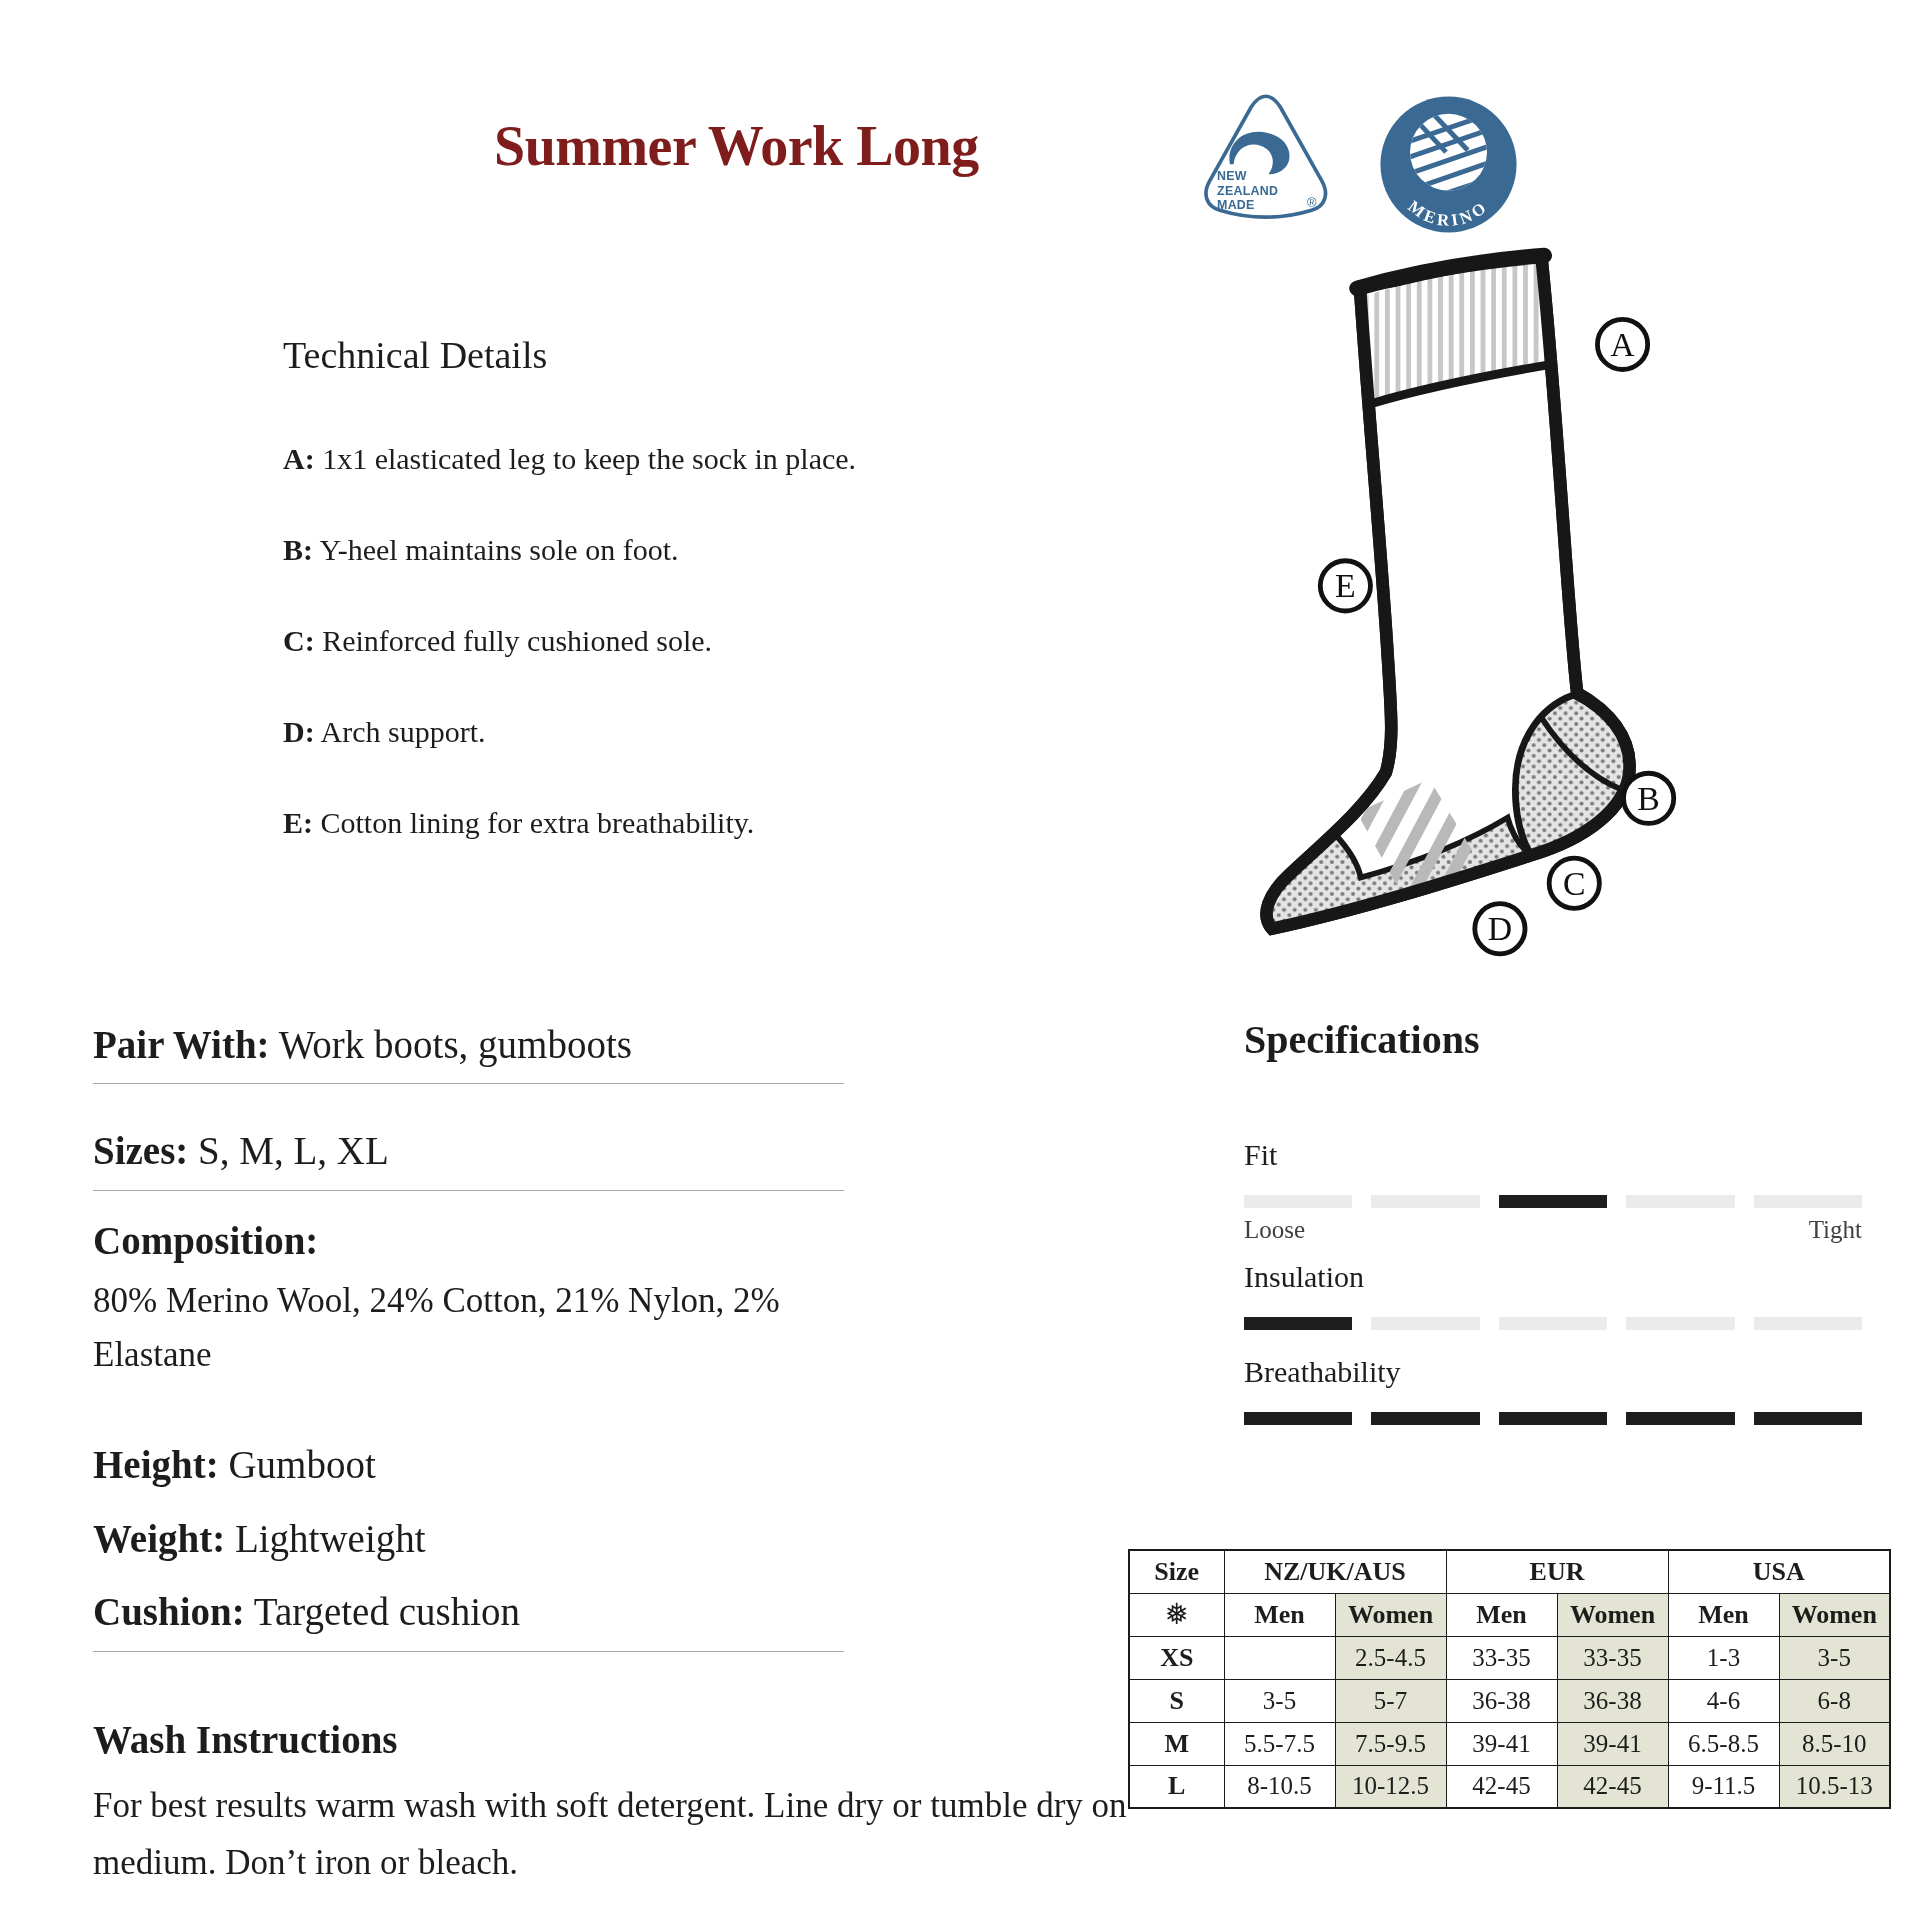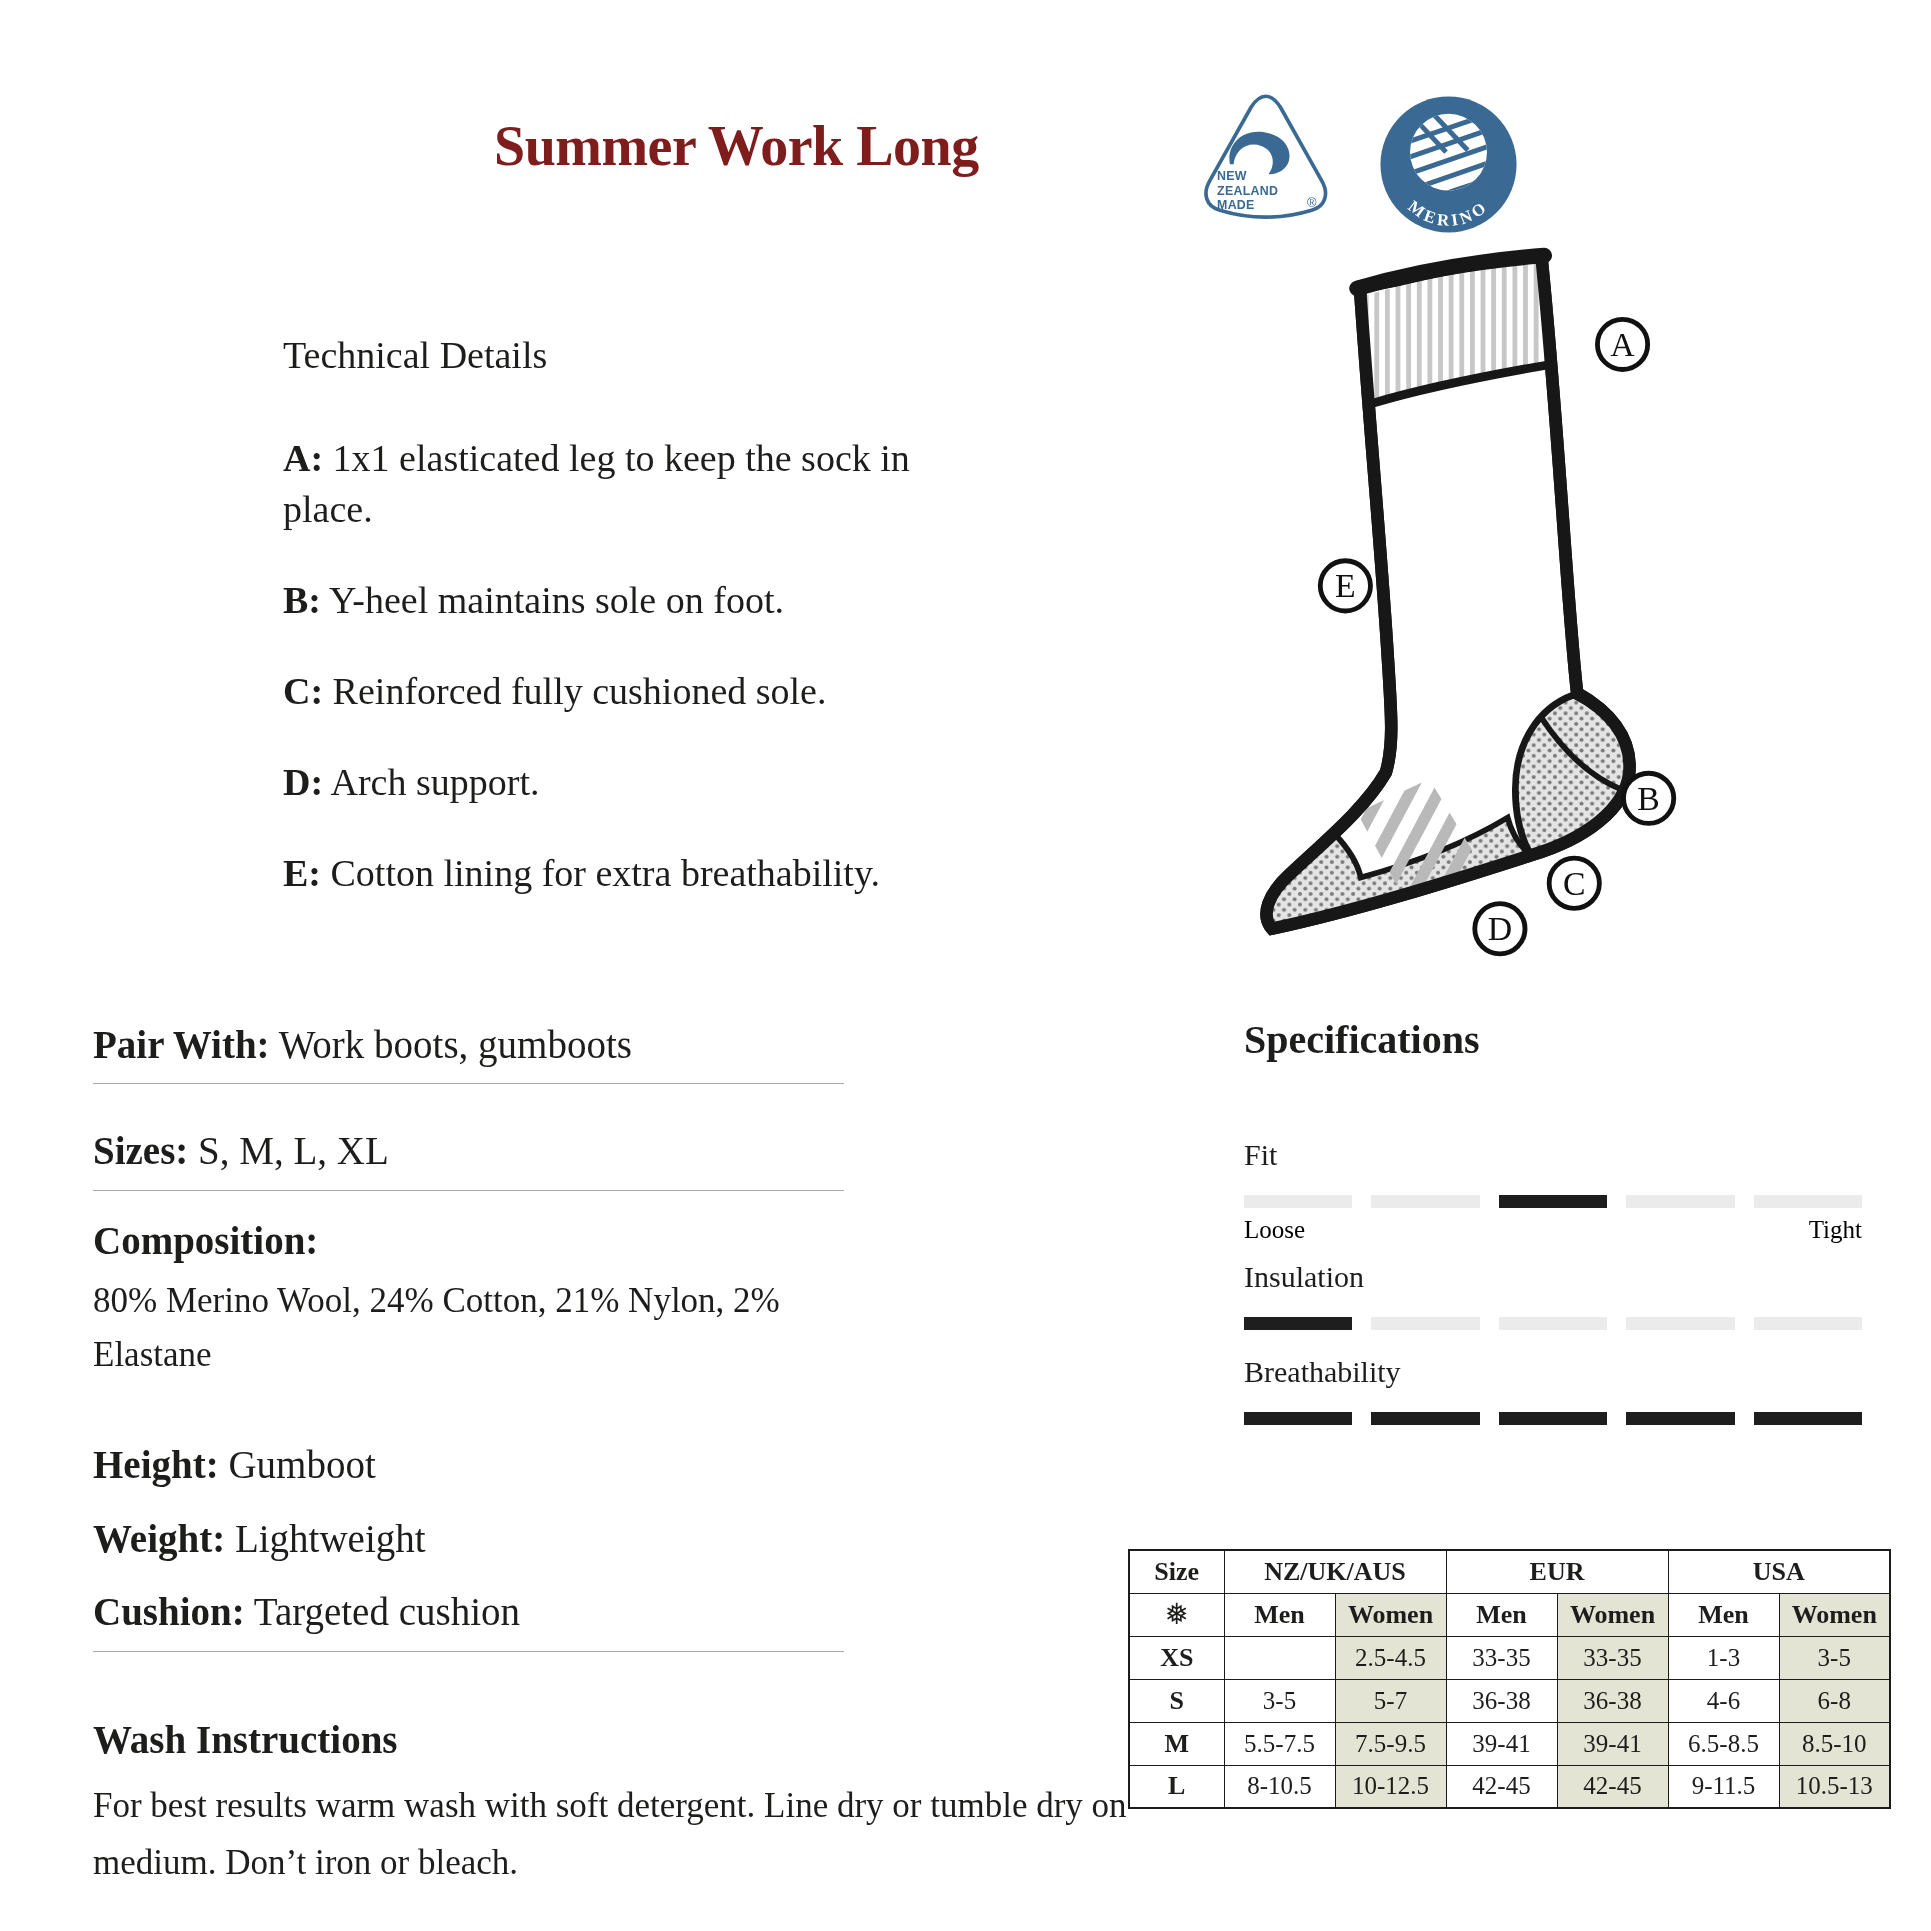--- a/index.html
+++ b/index.html
@@ -6,40 +6,40 @@
   html,body { width:1931px; height:1931px; background:#ffffff; overflow:hidden;
               font-family:"Liberation Serif", serif; color:#1d1d1b; }
   .abs { position:absolute; }
 
   
   #title { left:494px; top:114px; font-size:56px; font-weight:bold; color:#7f1d1d; letter-spacing:-0.5px; }
 
   
   #tech { left:283px; top:333px; width:690px; }
   #tech h2 { font-size:38px; font-weight:normal; margin-bottom:56px; }
-  #tech p { font-size:38px; line-height:51px; margin-bottom:40px; }
+  #tech p { font-size:30px; line-height:51px; margin-bottom:40px; }
   #tech b { font-weight:bold; }
 
   
   .detail { left:93px; font-size:39px; }
   .detail b { font-weight:bold; }
   .rule { left:93px; width:751px; border-top:1.9px solid #a8a8a8; height:0; }
   #comp-label { left:93px; top:1218px; font-size:39px; font-weight:bold; }
   #comp-value { left:93px; top:1274px; width:772px; font-size:35px; line-height:54px; }
   #wash-head { left:93px; top:1717px; font-size:39px; font-weight:bold; }
   #wash-text { left:93px; top:1777px; width:1038px; font-size:35px; line-height:57px; }
 
   
   #spec-head { left:1244px; top:1016px; font-size:40px; font-weight:bold; }
   .meter { left:1244px; width:618px; }
   .m-label { font-size:30px; line-height:41px; }
   .m-bar { display:flex; gap:19.3px; margin-top:20px; }
   .m-bar .seg { flex:1; height:12.6px; background:#ebebeb; }
   .m-bar .seg.dark { background:#1e1e1e; }
-  .m-ends { display:flex; justify-content:space-between; margin-top:8.7px; font-size:25px; color:#000000; }
+  .m-ends { display:flex; justify-content:space-between; margin-top:8.7px; font-size:25px; color:#404040; }
   #meter-0 { top:1134px; } #meter-1 { top:1256px; } #meter-2 { top:1351px; }
 
   
   #size-table { left:1128px; top:1549px; border-collapse:collapse; table-layout:fixed; }
   #size-table td { border:1.9px solid #1b1b1b; height:43px; text-align:center; vertical-align:middle;
                    font-size:25px; background:#fff; overflow:hidden; }
   #size-table { border:2.9px solid #1b1b1b; }
   #size-table td.hd { font-weight:bold; font-size:26px; }
   #size-table td.w  { background:#e4e4d4; }
   #size-table td.snow { font-family:"DejaVu Sans", sans-serif; font-size:29px; line-height:29px; }

